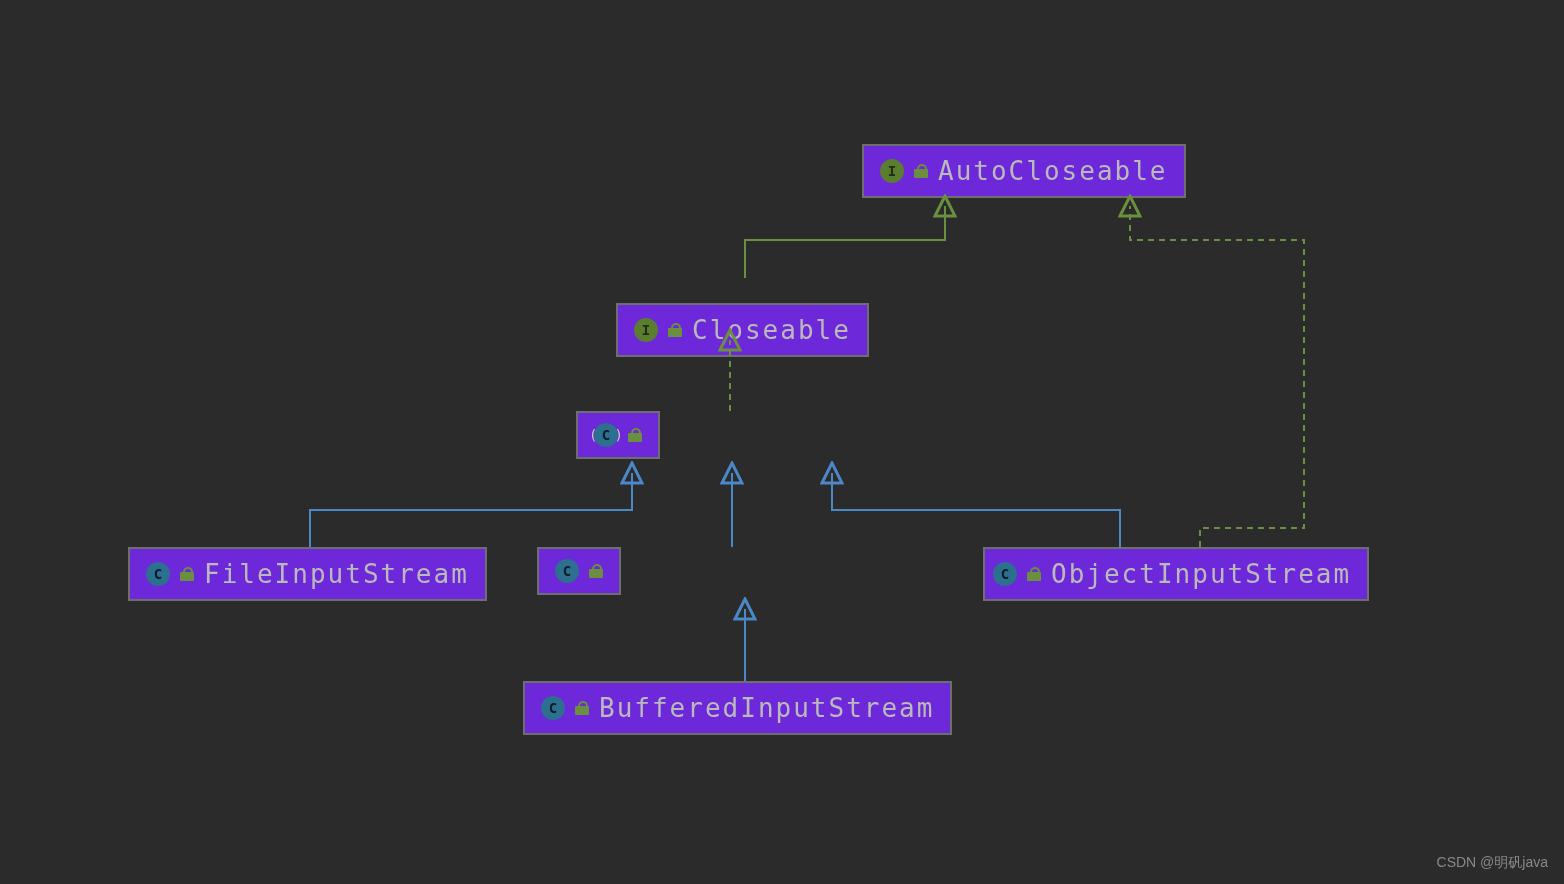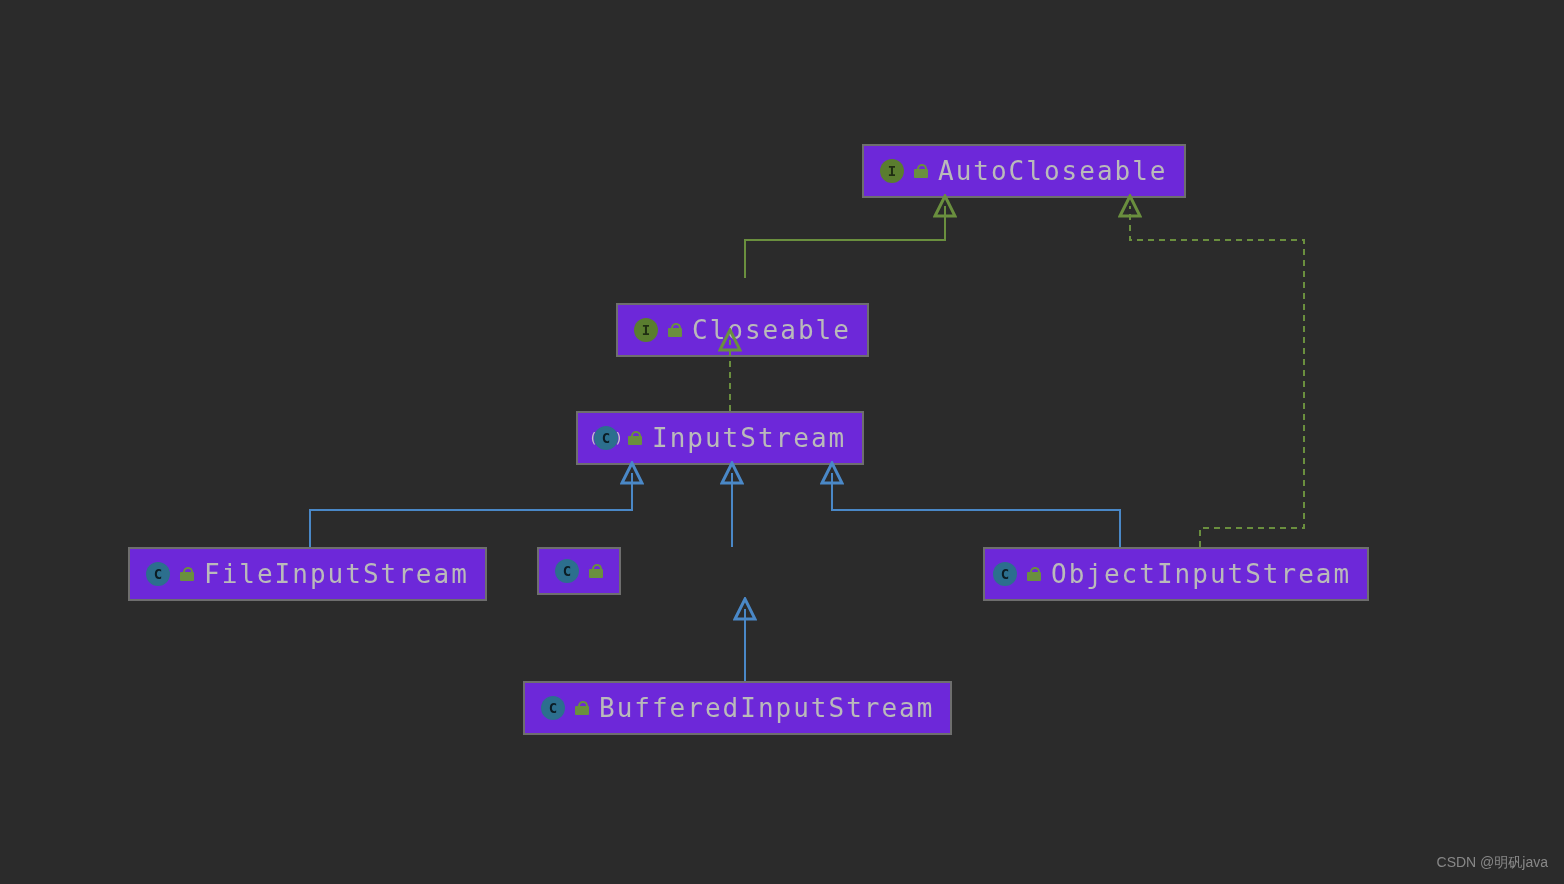--- a/index.html
+++ b/index.html
@@ -84,21 +84,20 @@
   <span class="badge badge-i"></span>
   <span class="lock"></span>
   <span class="name">Closeable</span>
 </div>
 
 <div class="node" style="left:576px; top:411px;">
   <span class="badge-abstract">
       <span class="letter"></span>
     </span>
   <span class="lock"></span>
-  <span class="name">InputStream</span>
 </div>
 
 <div class="node" style="left:128px; top:547px;">
   <span class="badge badge-c"></span>
   <span class="lock"></span>
   <span class="name">FileInputStream</span>
 </div>
 
 <div class="node" style="left:537px; top:547px;">
   <span class="badge badge-c"></span>

